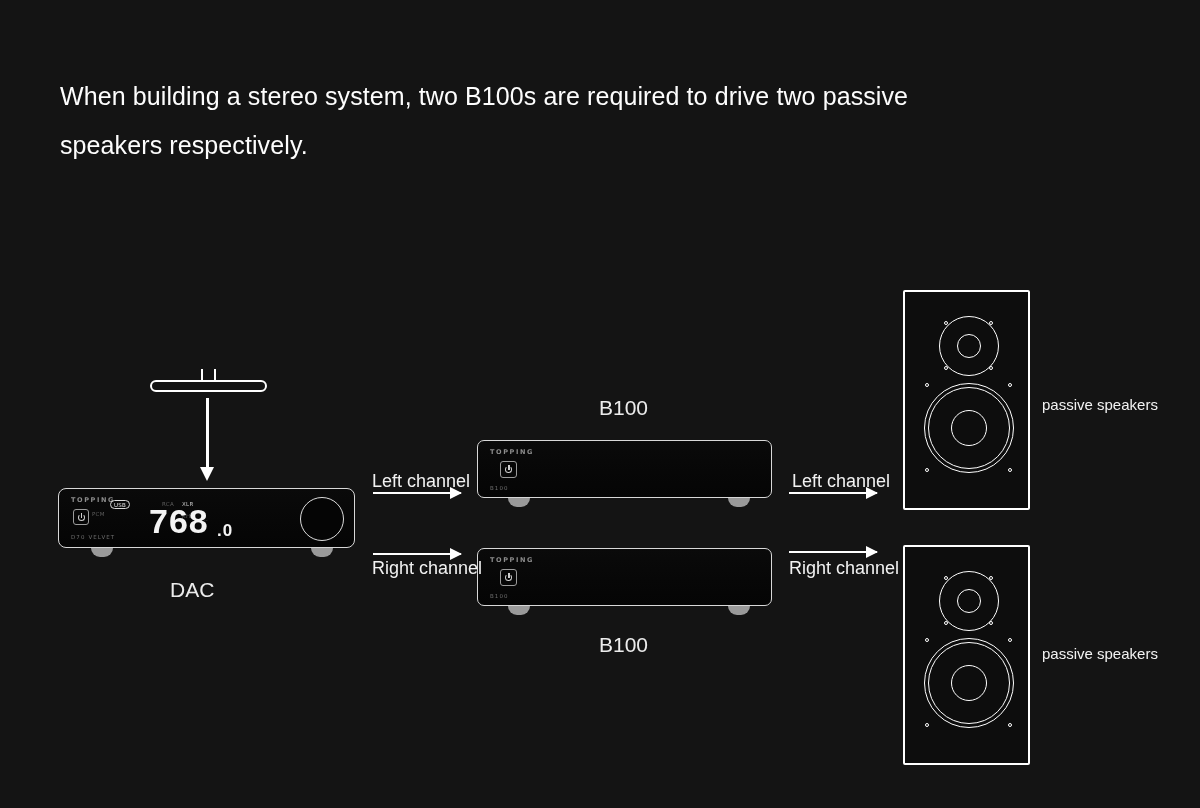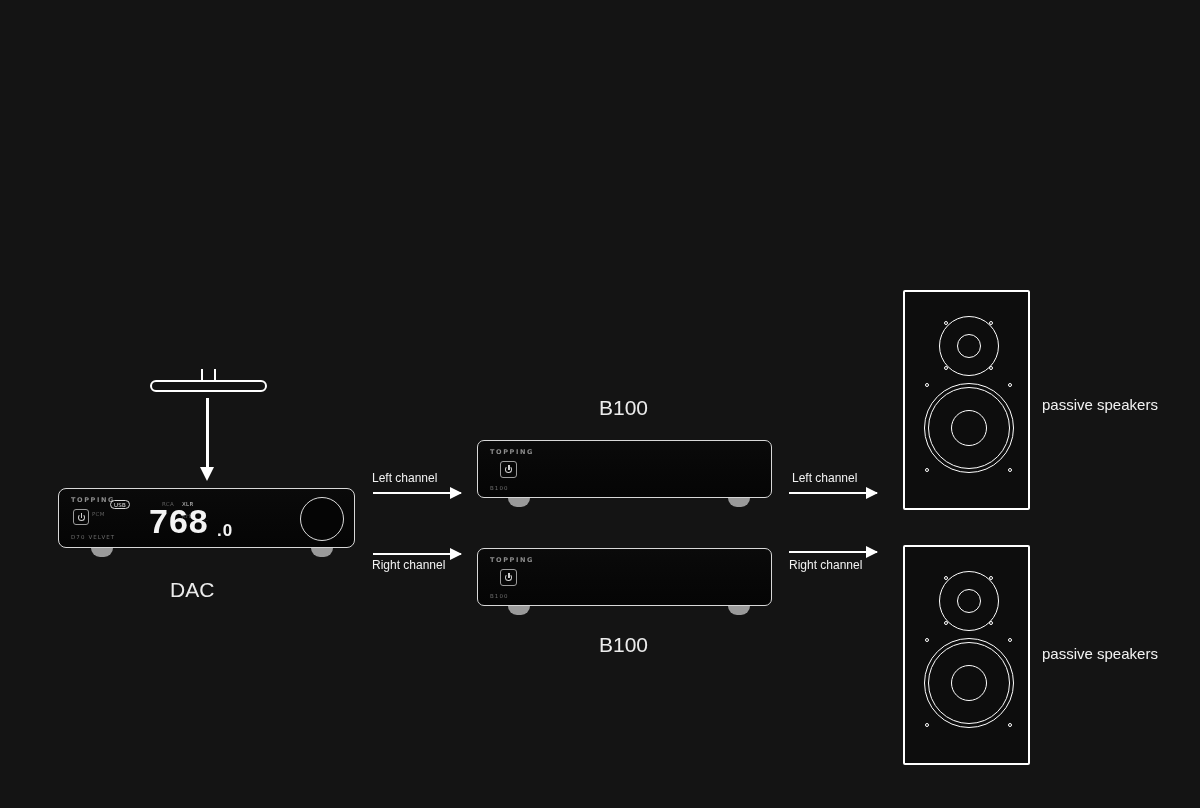--- a/index.html
+++ b/index.html
@@ -111,21 +111,21 @@
     top: -5px;
     width: 0;
     height: 0;
     border-top: 6px solid transparent;
     border-bottom: 6px solid transparent;
     border-left: 12px solid #ffffff;
   }
 
   .chan-label {
     position: absolute;
-    font-size: 12px;
+    font-size: 18px;
     color: #f2f2f2;
     white-space: nowrap;
     font-weight: 300;
   }
 
   
   .device {
     position: absolute;
     box-sizing: border-box;
     background: linear-gradient(180deg, #0a0a0a 0%, #070707 55%, #050505 100%);
@@ -280,20 +280,22 @@
     font-size: 27px;
     color: #1d1d1d;
     letter-spacing: 0.4px;
   }
 </style>
 </head>
 <body style="background: rgb(20, 20, 20);">
 
 <div id="stage" style="background: rgb(20, 20, 20);">
 
+  <div class="heading">When building a stereo system, two B100s are required to drive two passive
+speakers respectively.</div>
 
   <div class="monitor-neck"></div>
   <div class="monitor-base"></div>
 
   <div class="arrow-v"></div>
 
   <div class="device" id="dac">
     <div class="brand" style="left:12px; top:7px;">TOPPING</div>
     <div class="model" style="left:12px; top:45px;">D70 VELVET</div>
 

